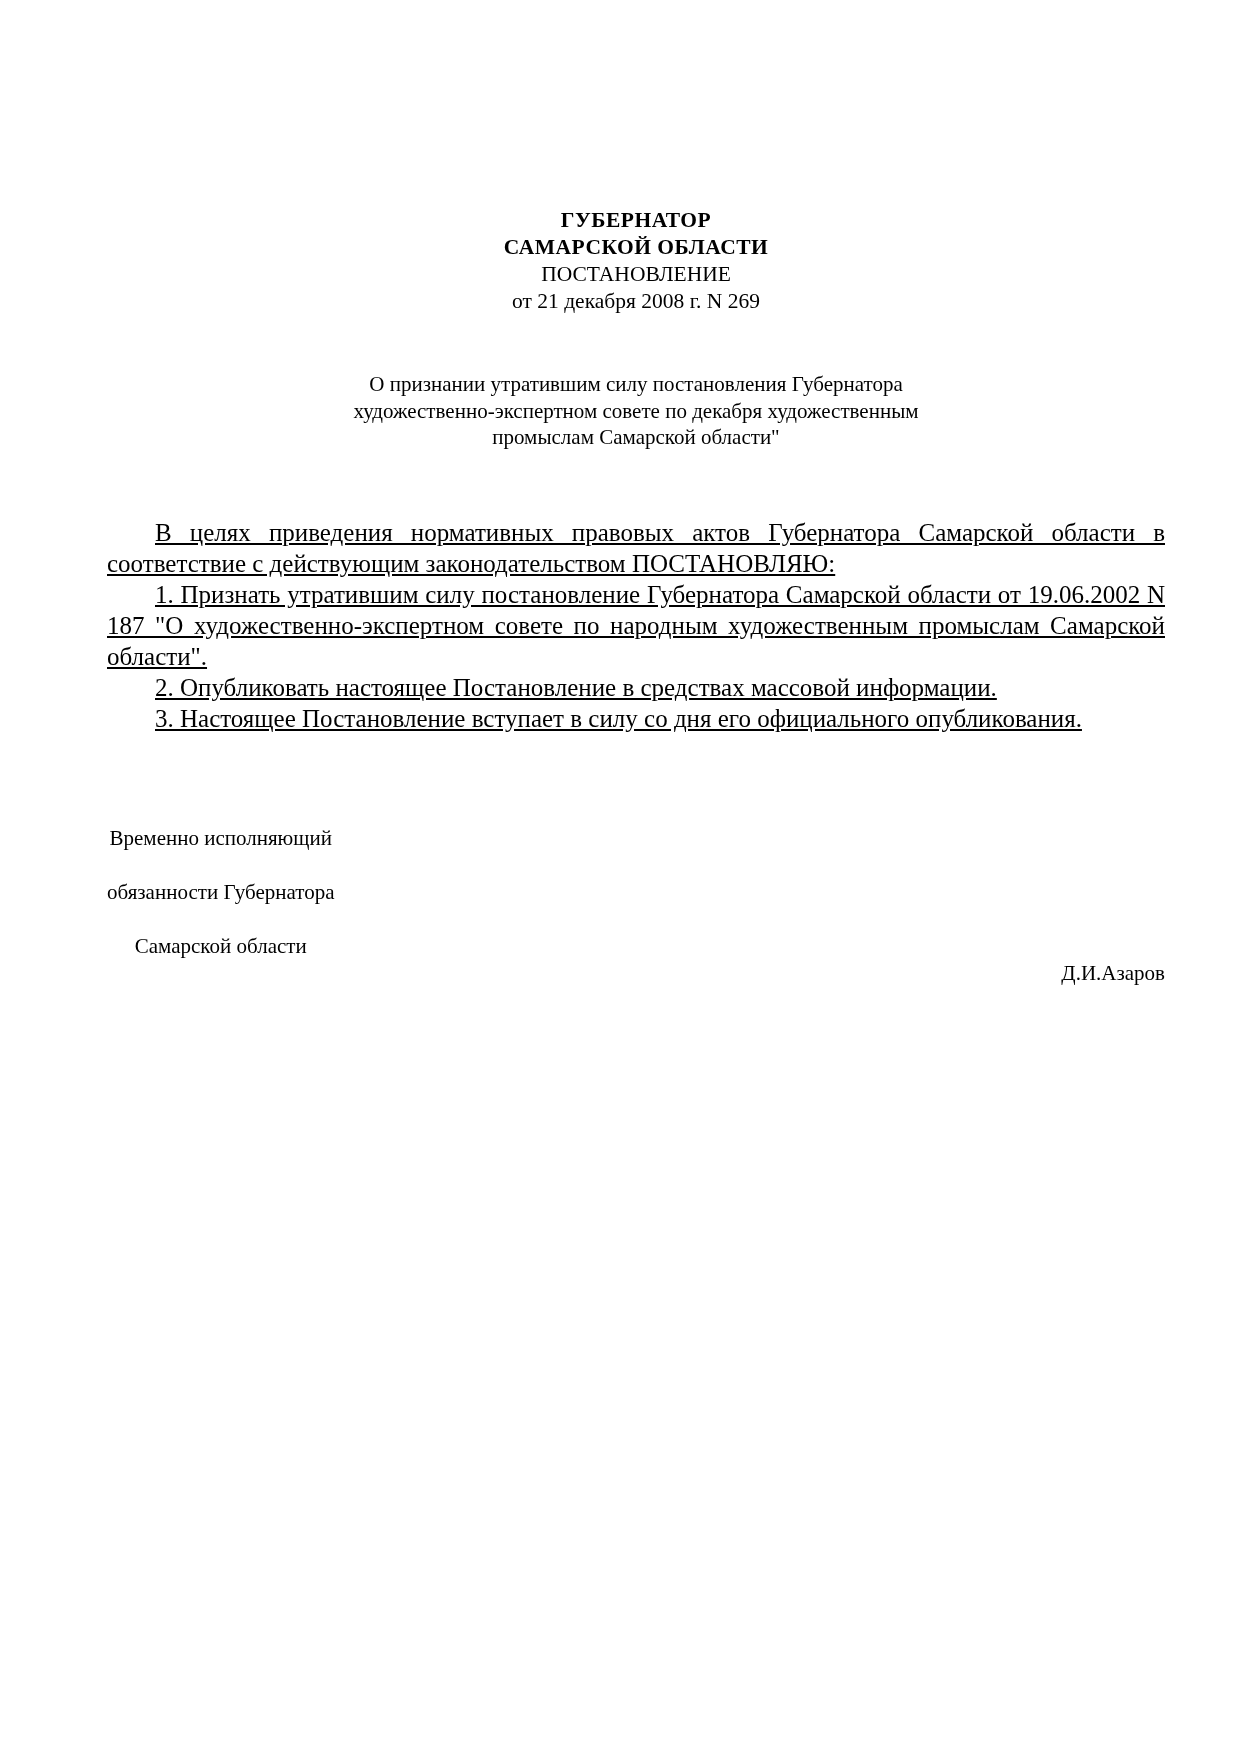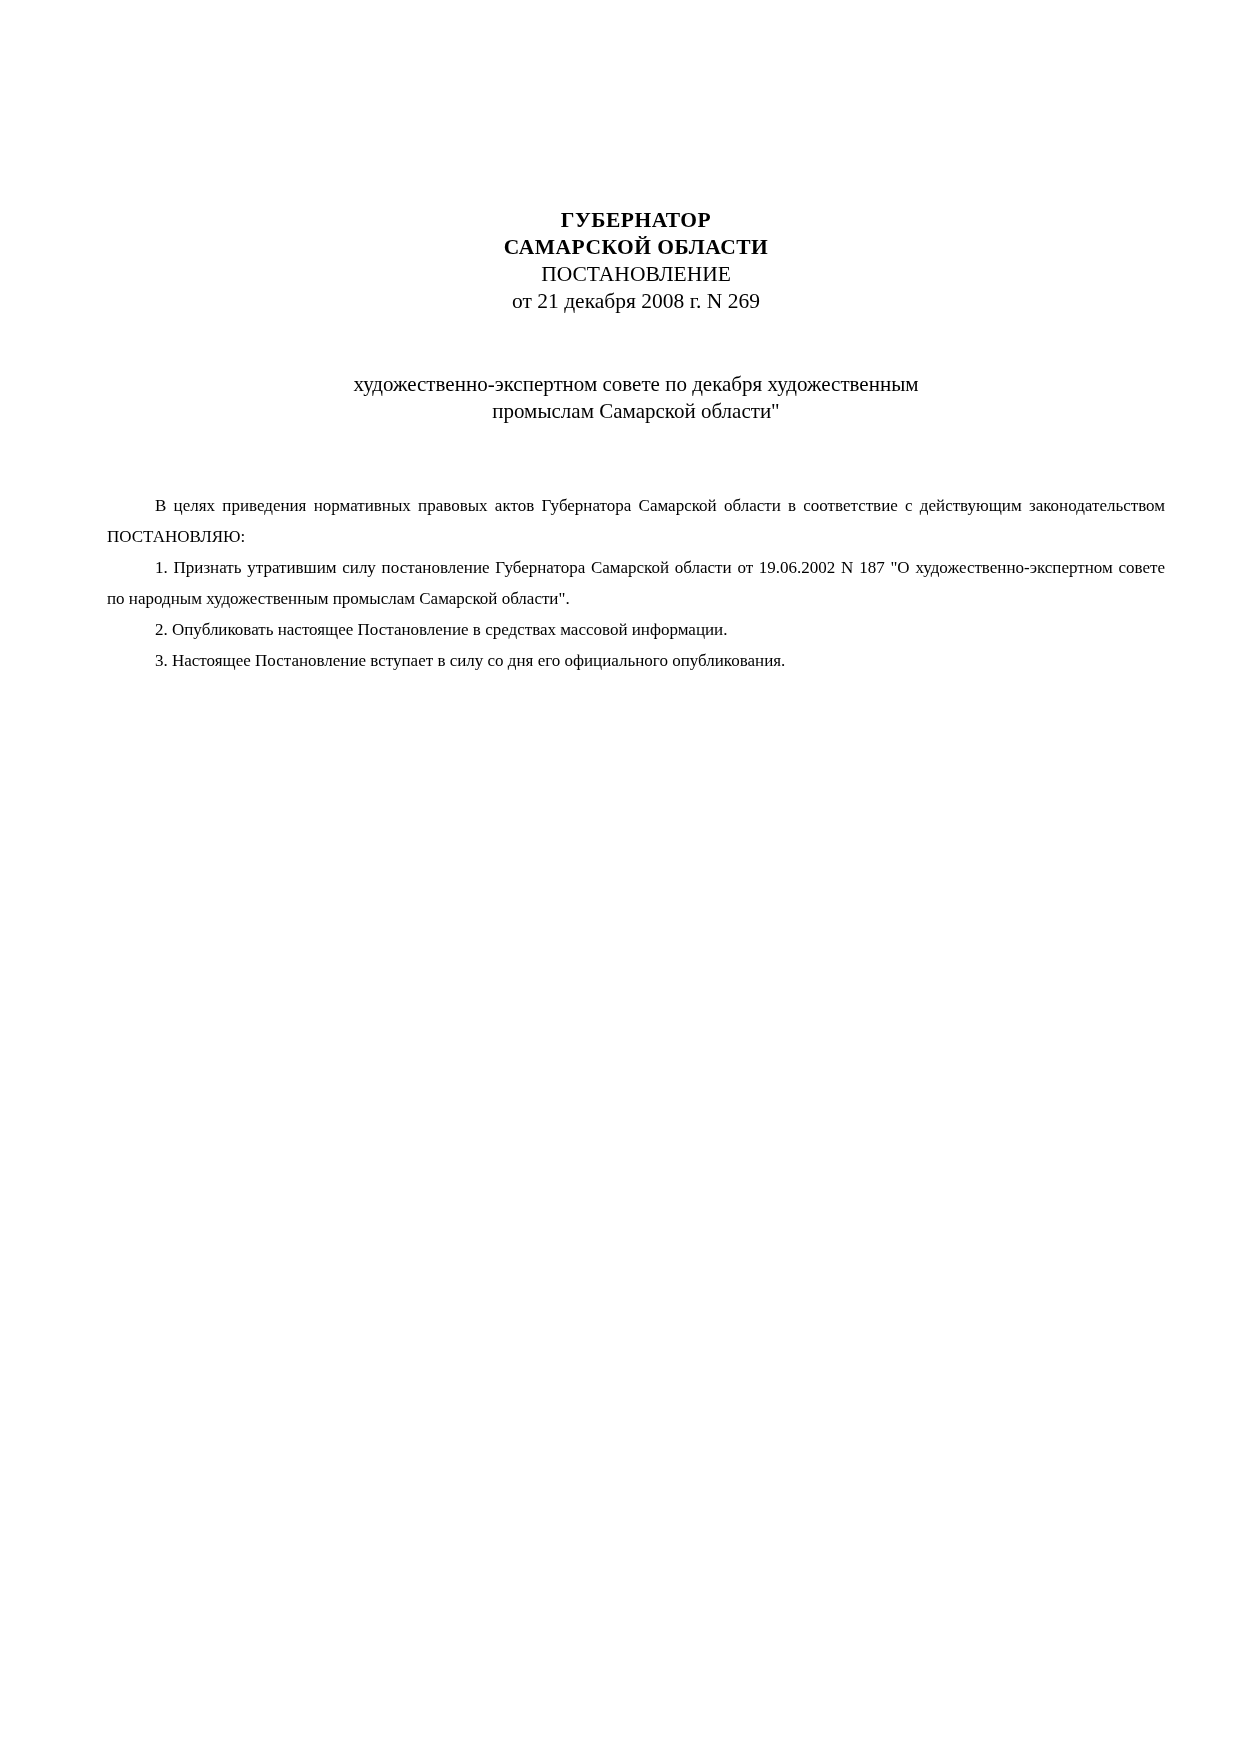--- a/index.html
+++ b/index.html
@@ -28,23 +28,24 @@
     letter-spacing: 0.5px;
   }
   .doc-title {
     margin-top: 56px;
     text-align: center;
     font-size: 21px;
     line-height: 26.5px;
   }
   .doc-body {
     margin-top: 66px;
-    font-size: 17px;
+    font-size: 25px;
     line-height: 31px;
     text-align: justify;
+    text-decoration: underline;
   }
   .doc-body p {
     margin: 0;
     text-indent: 48px;
   }
   .signature {
     margin-top: 64px;
     display: flex;
     justify-content: space-between;
     align-items: flex-end;
@@ -66,25 +67,34 @@
 <div class="page">
 
   <div class="doc-header">
     <div class="org">ГУБЕРНАТОР</div>
     <div class="org">САМАРСКОЙ ОБЛАСТИ</div>
     <div>ПОСТАНОВЛЕНИЕ</div>
     <div>от 21 декабря 2008 г. N 269</div>
   </div>
 
   <div class="doc-title">
+    <div>О признании утратившим силу постановления Губернатора</div>
     <div>художественно-экспертном совете по декабря художественным</div>
     <div>промыслам Самарской области"</div>
   </div>
 
   <div class="doc-body">
     <p>В целях приведения нормативных правовых актов Губернатора Самарской области в соответствие с действующим законодательством ПОСТАНОВЛЯЮ:</p>
     <p>1. Признать утратившим силу постановление Губернатора Самарской области от 19.06.2002 N 187 "О художественно-экспертном совете по народным художественным промыслам Самарской области".</p>
     <p>2. Опубликовать настоящее Постановление в средствах массовой информации.</p>
     <p>3. Настоящее Постановление вступает в силу со дня его официального опубликования.</p>
   </div>
 
+  <div class="signature">
+    <div class="position">
+      <div>Временно исполняющий</div>
+      <div>обязанности Губернатора</div>
+      <div>Самарской области</div>
+    </div>
+    <div class="name">Д.И.Азаров</div>
+  </div>
 
 </div>
 
 </body></html>

